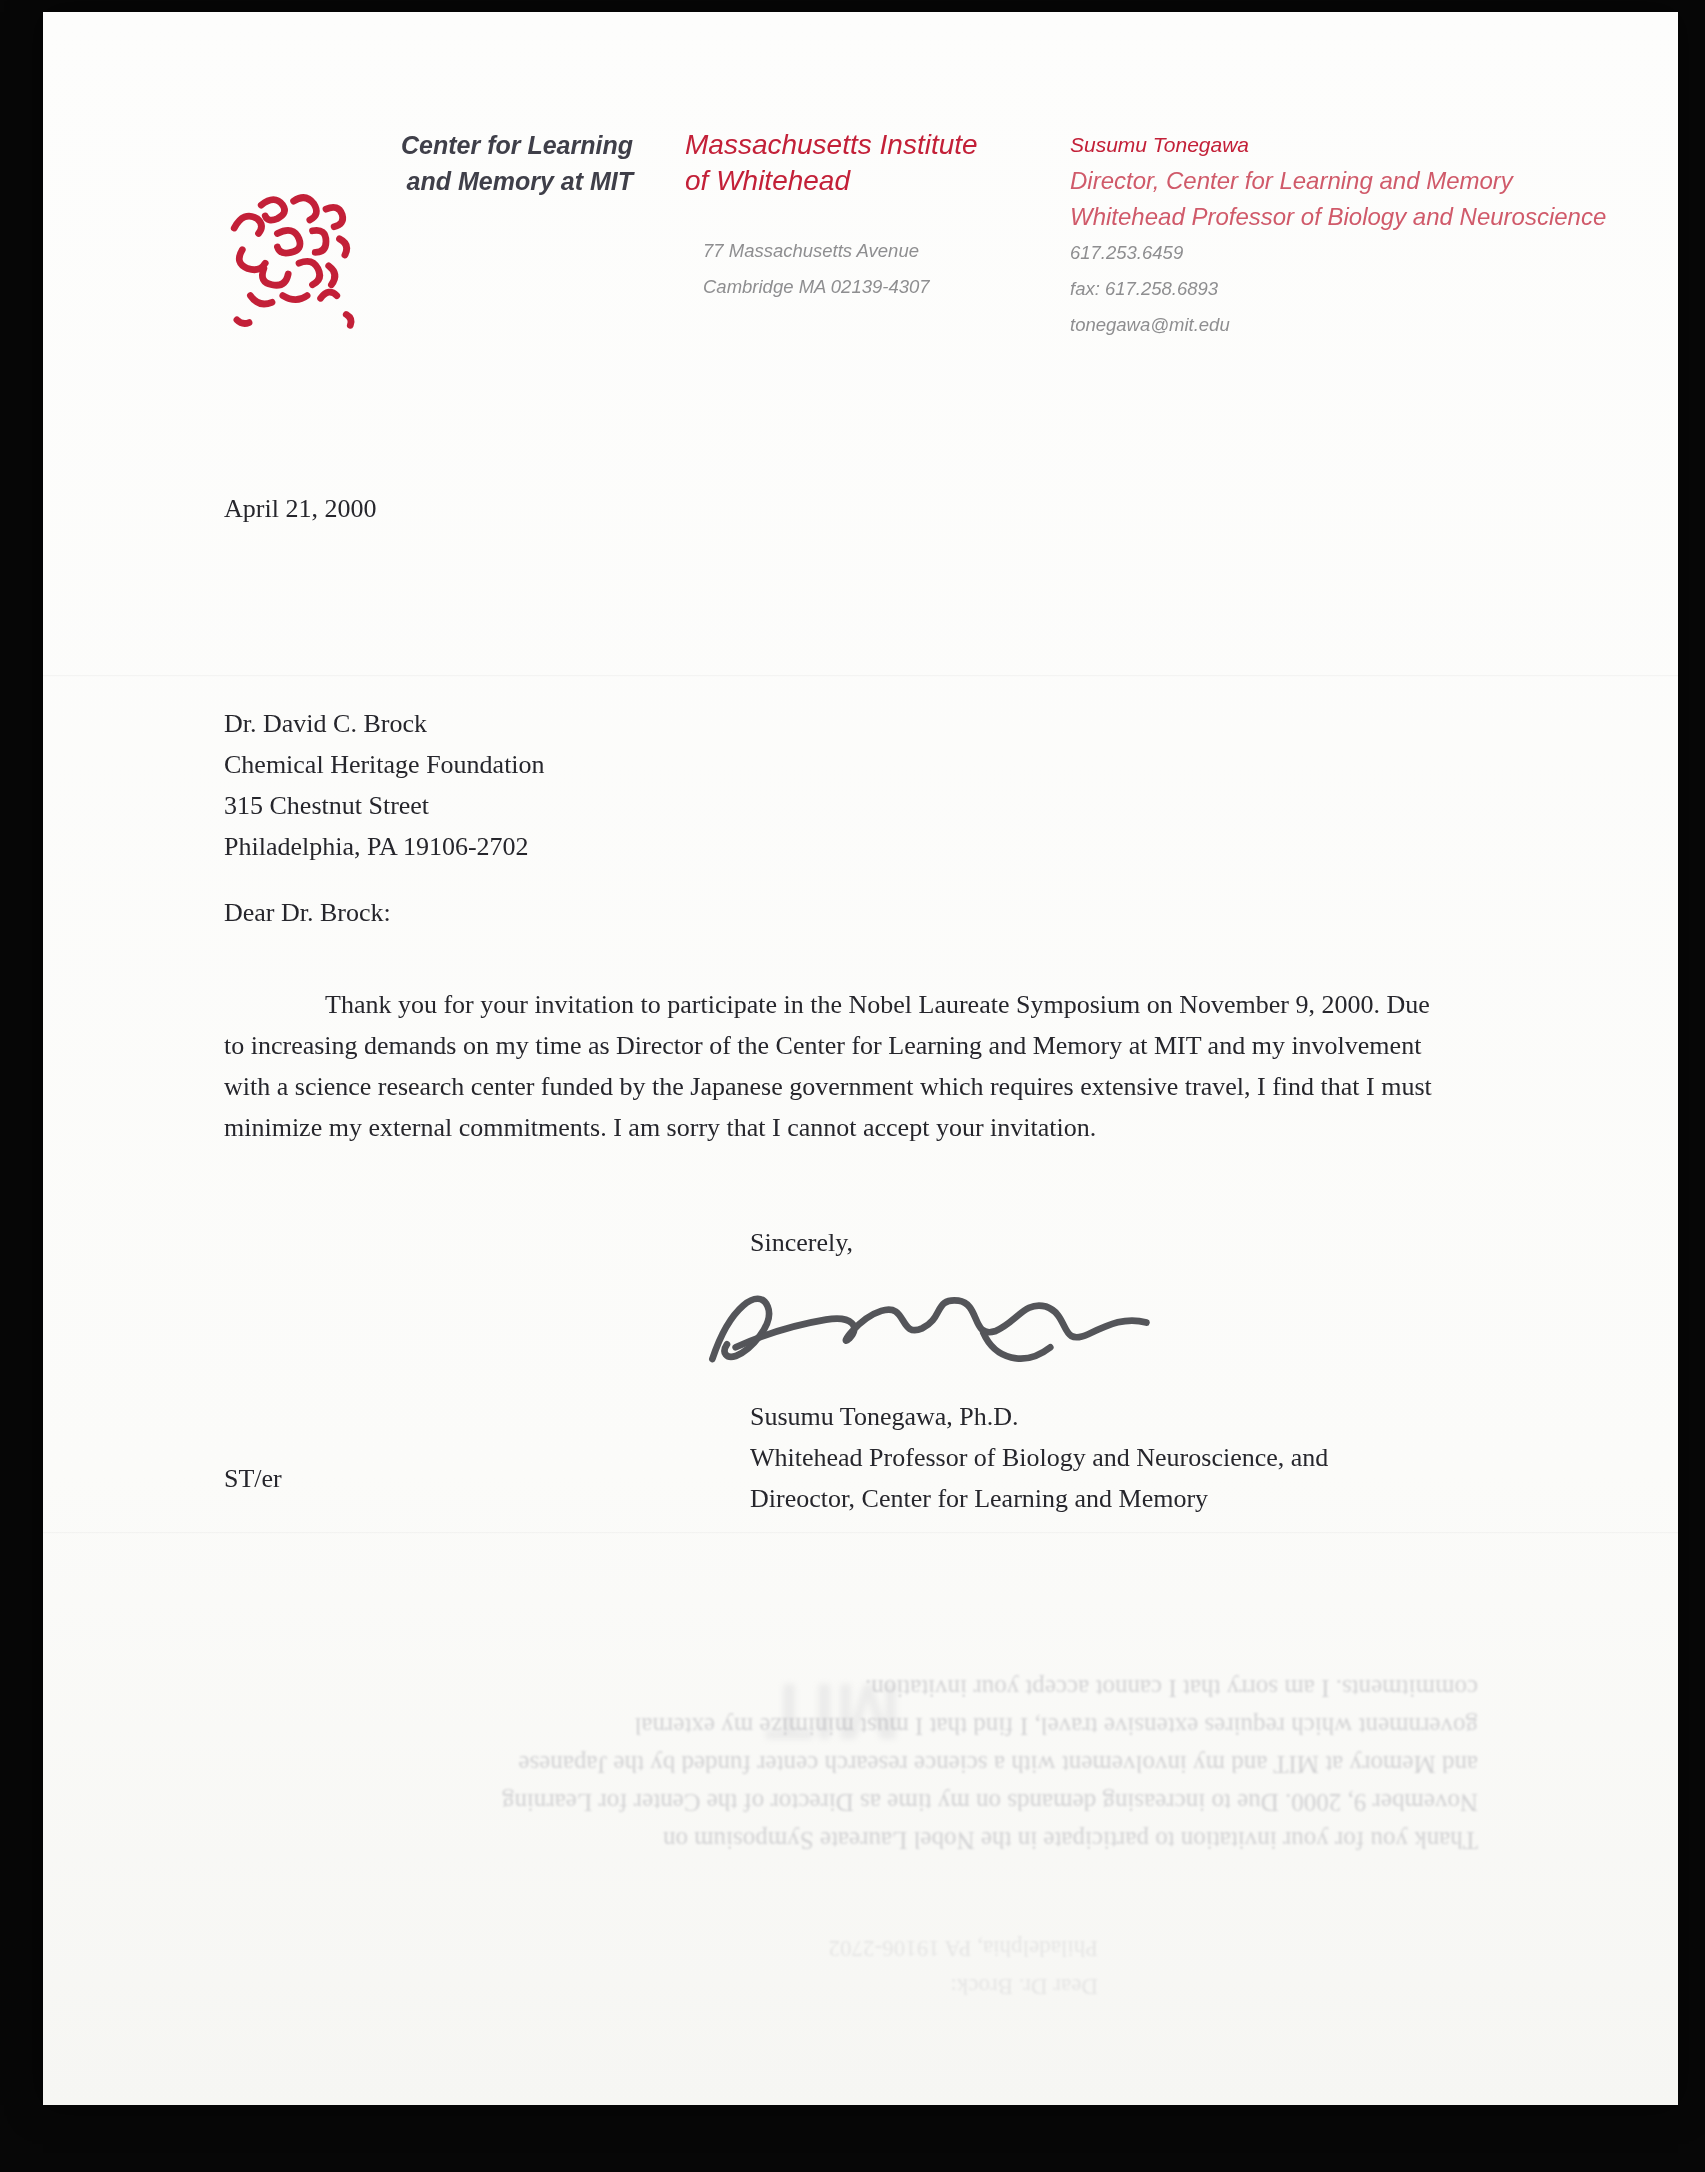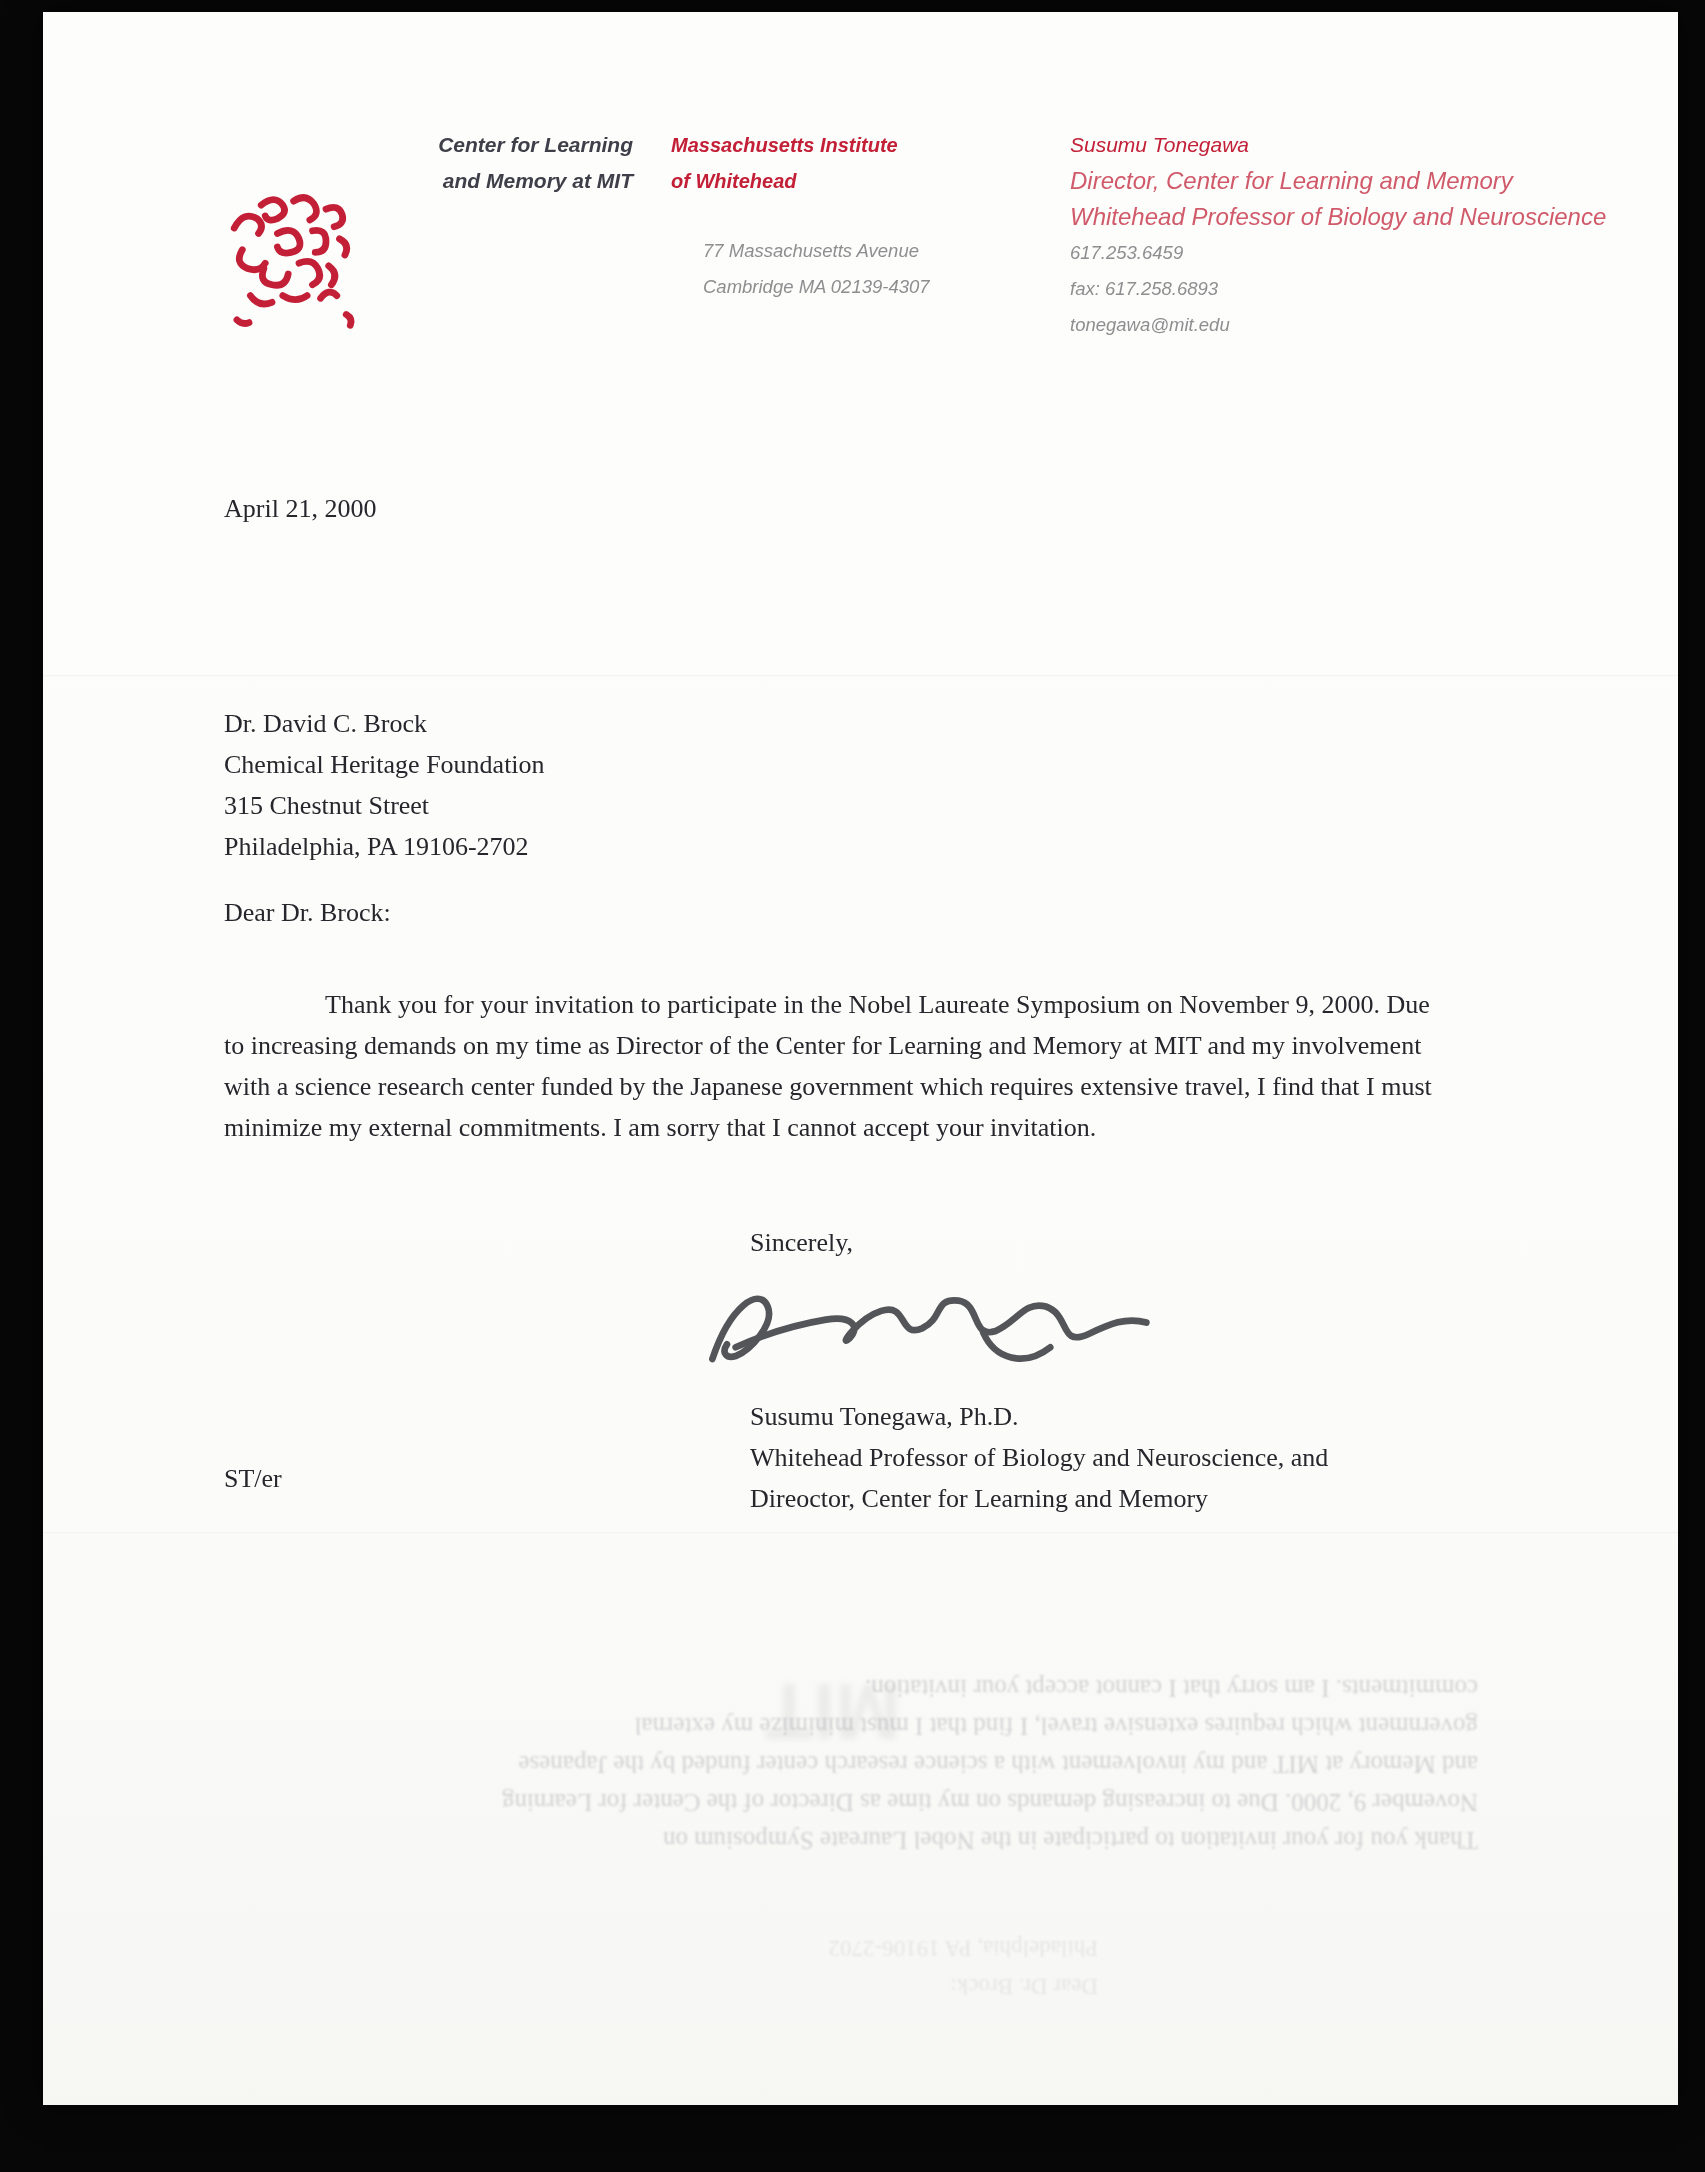--- a/index.html
+++ b/index.html
@@ -24,26 +24,26 @@
     background: linear-gradient(180deg, #fdfdfc 0%, #fbfbf9 70%, #f6f6f3 100%);
     box-shadow: 0 0 32px rgba(0,0,0,0.55);
   }
   .abs { position: absolute; }
 
   
   .lh-sans { font-family: "Liberation Sans", sans-serif; font-style: italic; }
   .org-block {
     left: 136px; top: 115px; width: 454px;
     text-align: right;
-    font-weight: bold; font-size: 21px; line-height: 36px;
+    font-weight: bold; font-size: 25px; line-height: 36px;
     color: #3f3f49;
   }
   .inst-head {
-    left: 628px; top: 115px; width: 417px;
-    font-weight: bold; font-size: 20px; line-height: 36px;
+    left: 642px; top: 115px; width: 417px;
+    font-weight: normal; font-size: 28px; line-height: 36px;
     color: #c32038;
   }
   .inst-addr {
     left: 660px; top: 221px; width: 417px;
     font-size: 18.5px; line-height: 36px;
     color: #8e8e90;
   }
   .person-block {
     left: 1027px; top: 115px; width: 556px;
     font-size: 18.5px; line-height: 36px;

